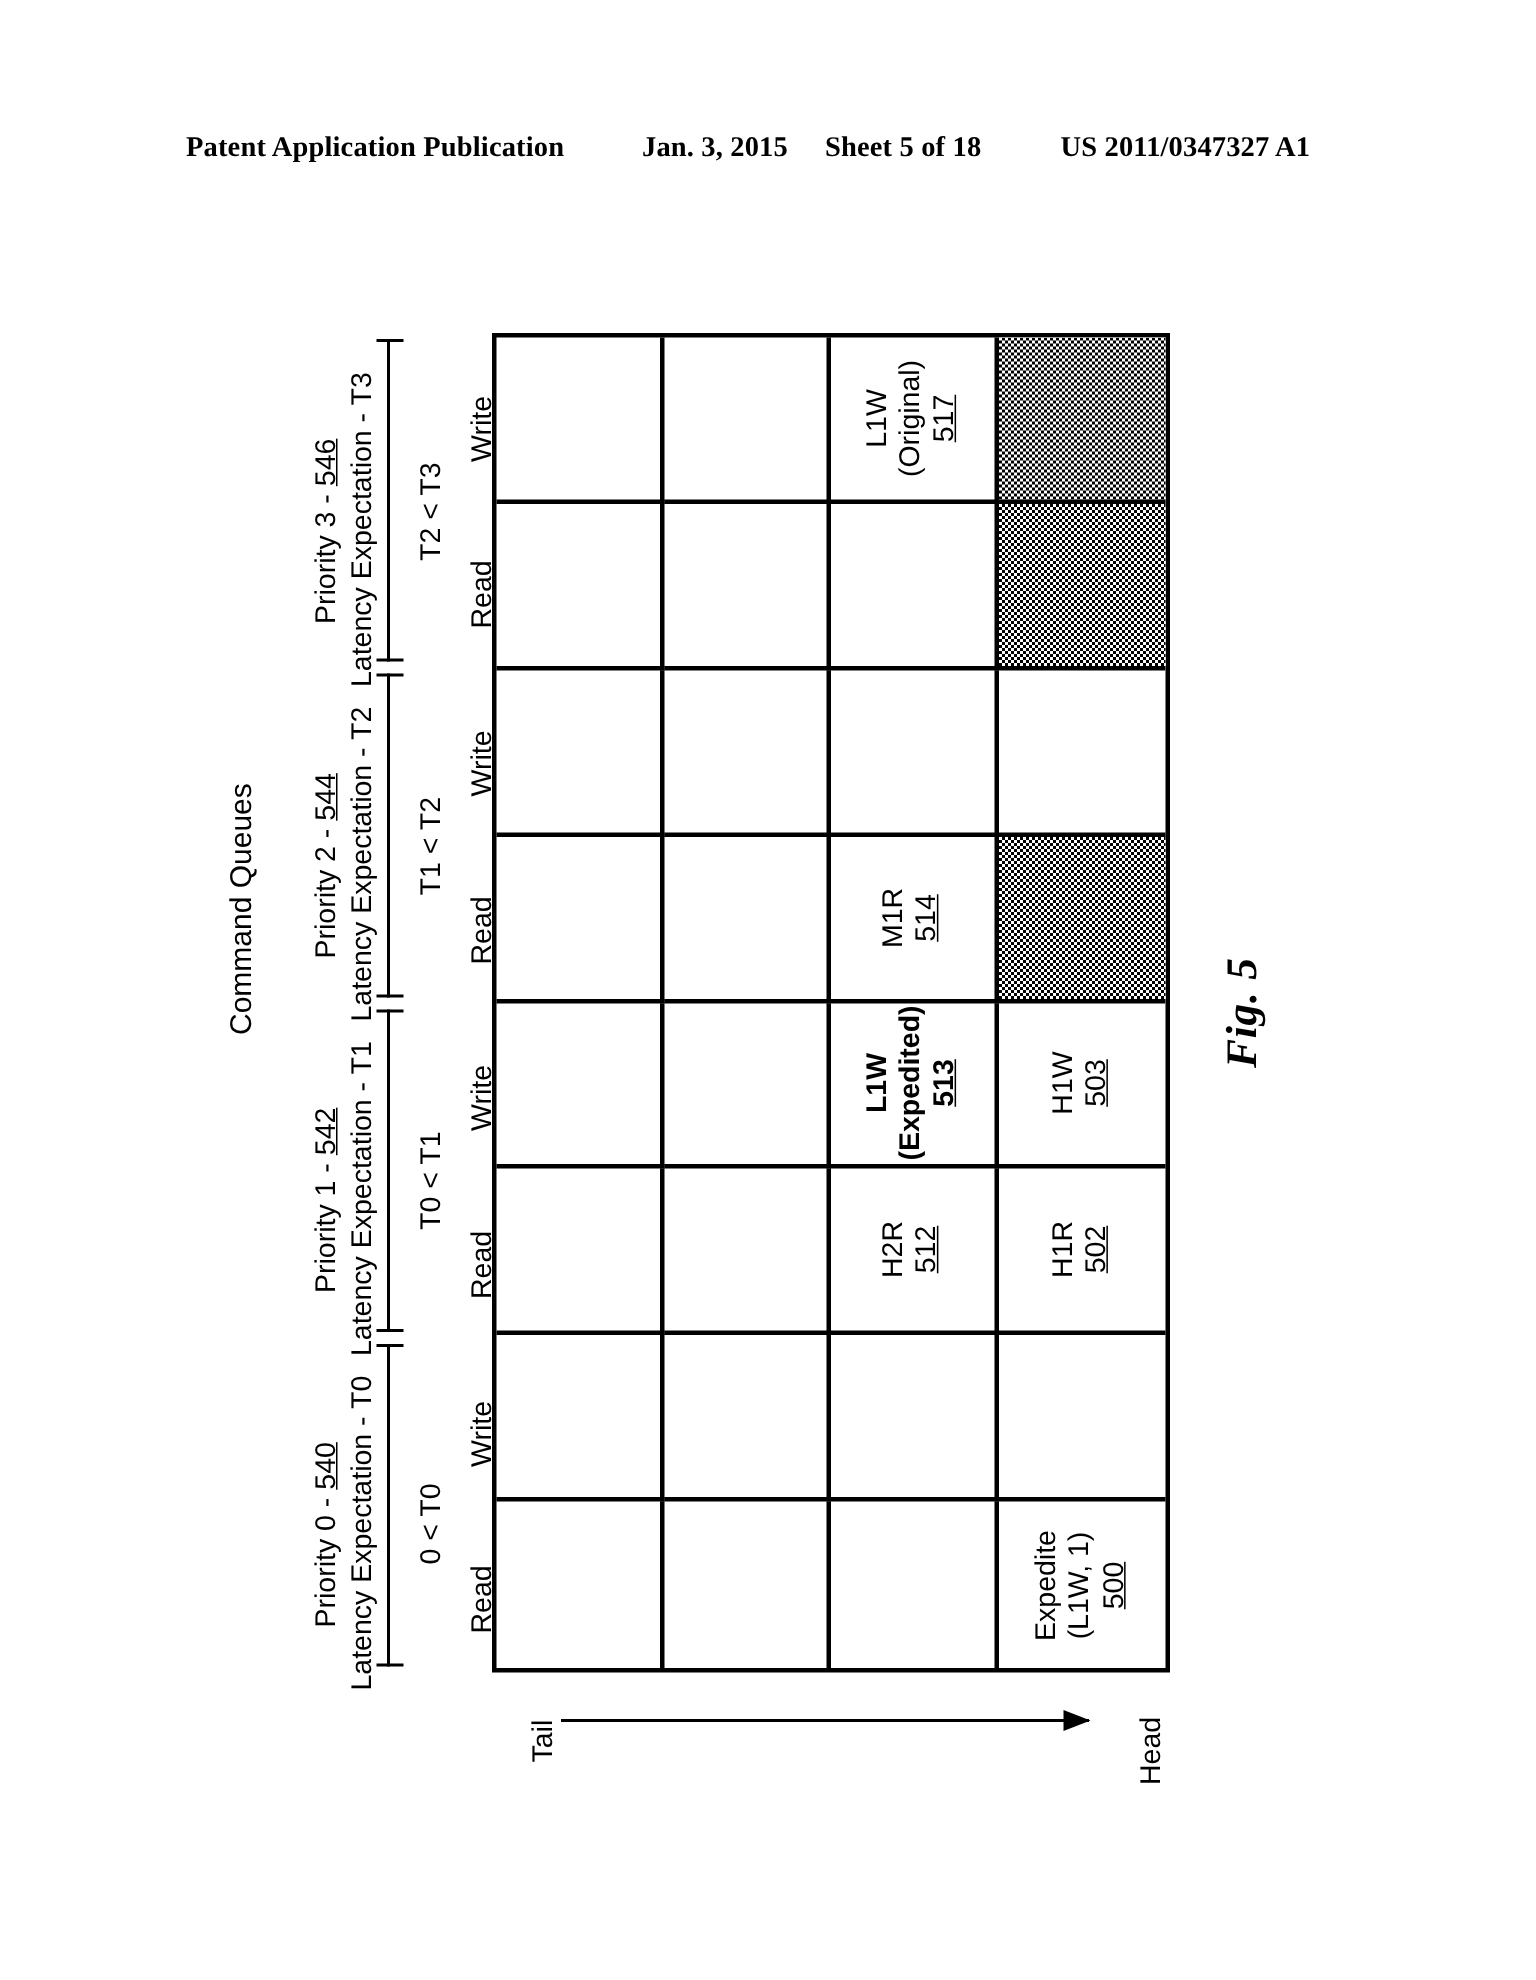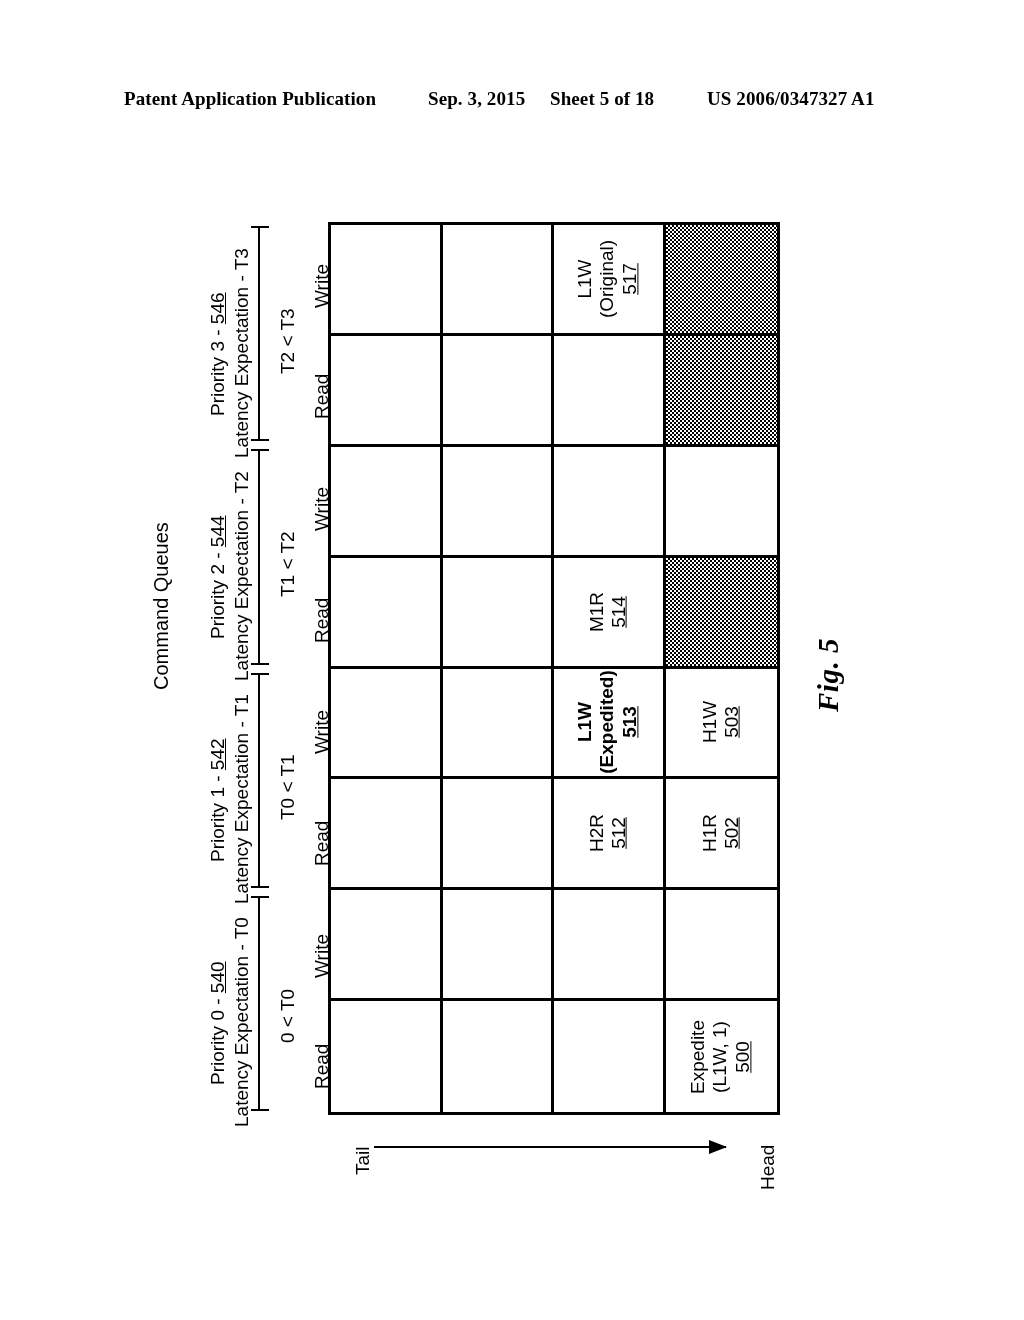--- a/index.html
+++ b/index.html
@@ -190,23 +190,23 @@
     font-size: 29px;
     white-space: nowrap;
     letter-spacing: 0.5px;
   }
 </style>
 </head>
 <body>
 
 <div id="page-header">
   <span class="hdr-pub">Patent Application Publication</span>
-  <span class="hdr-date">Sep. 3, 2015</span>
+  <span class="hdr-date">Jan. 3, 2015</span>
   <span class="hdr-sheet">Sheet 5 of 18</span>
-  <span class="hdr-num">US 2006/0347327 A1</span>
+  <span class="hdr-num">US 2011/0347327 A1</span>
 </div>
 
 <div id="figure">
 
   <div id="command-queues-label">Command Queues</div>
 
   <div id="priority-annotations">
       <div class="bracket" style="left: 258px; top: 226px; height: 215.25px;">
         <div class="cap top"></div>
         <div class="cap bot"></div>

